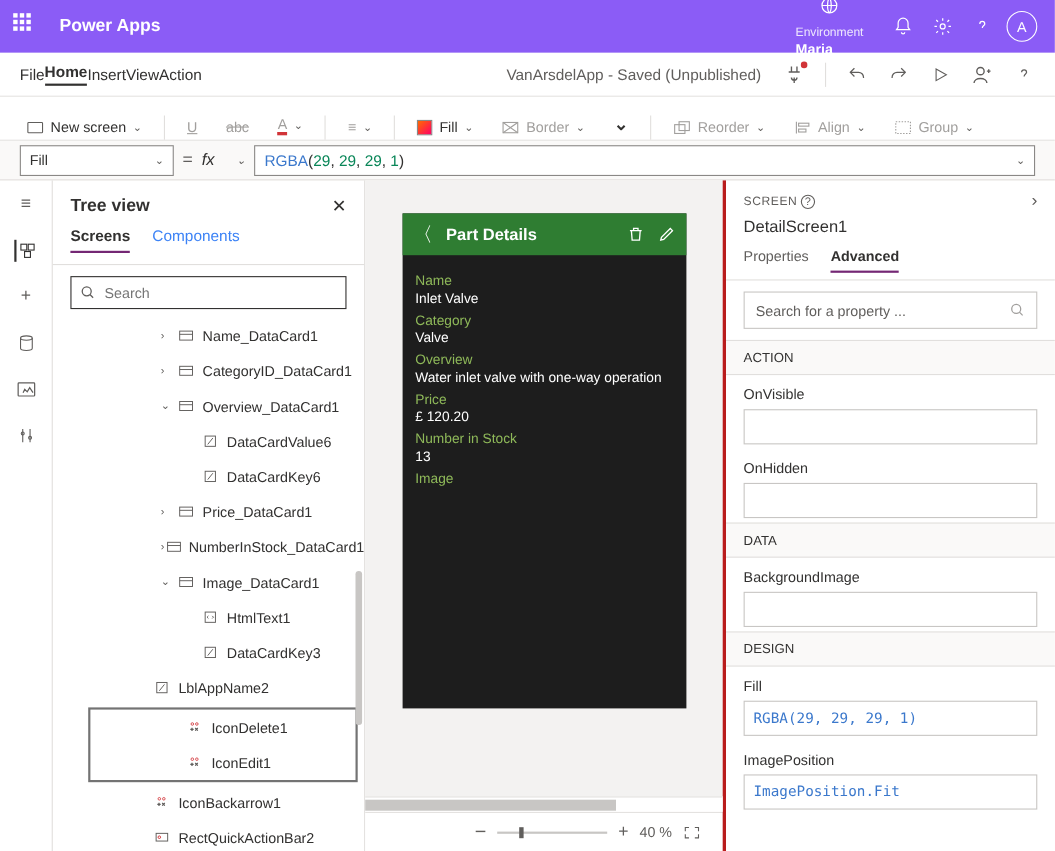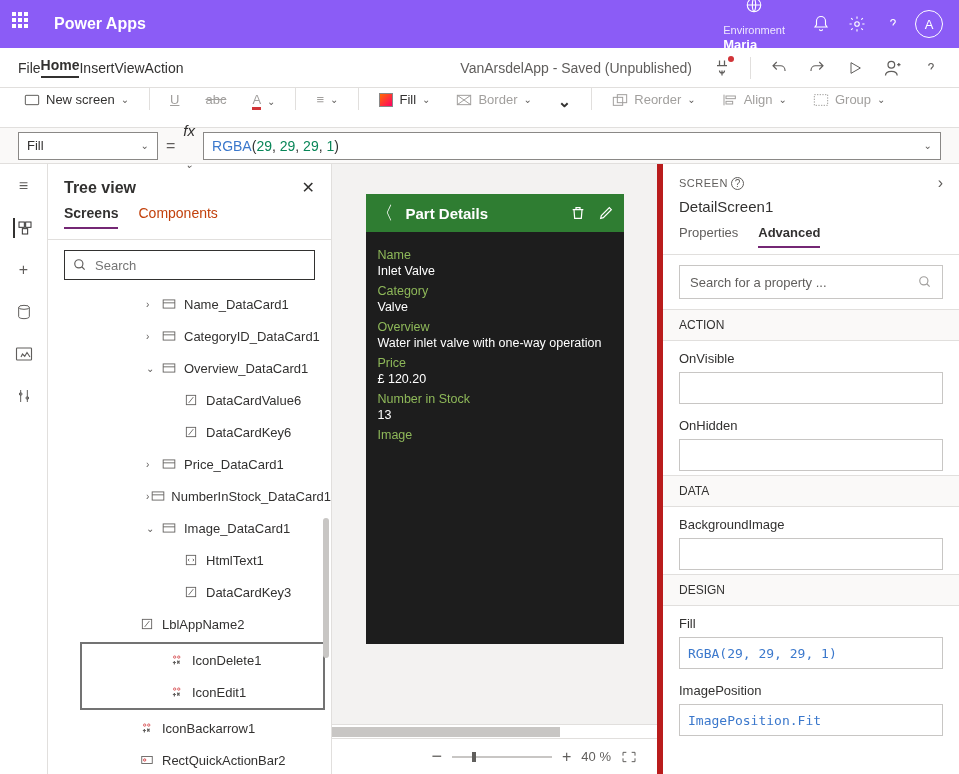--- a/index.html
+++ b/index.html
@@ -19,46 +19,46 @@
 .menu-bar { height: 40px; border-bottom: 1px solid #e1dfdd; display: flex; align-items: center; padding: 0 18px; background: #fff; }
 .menu-item { font-size: 14px; color: #323130; cursor: pointer; }
 .menu-item.active { font-weight: 600; border-bottom: 2px solid #323130; padding-bottom: 3px; }
 .doc-title { font-size: 14px; color: #605e5c; margin-left: auto; margin-right: 20px; }
 .menu-right { display: flex; align-items: center; gap: 18px; }
 .menu-right .ti { width: 20px; height: 20px; display: flex; align-items: center; justify-content: center; cursor: pointer; color: #605e5c; font-size: 18px; }
 .divider-v { width: 1px; height: 22px; background: #e1dfdd; }
 .badge-dot { position: relative; }
 .badge-dot::after { content: ''; position: absolute; top: -2px; right: -2px; width: 6px; height: 6px; background: #d13438; border-radius: 50%; }
 
-.toolbar { height: 40px; border-bottom: 1px solid #e1dfdd; display: flex; align-items: flex-start; padding: 0 18px; gap: 14px; background: #fff; }
+.toolbar { height: 40px; border-bottom: 1px solid #e1dfdd; display: flex; align-items: flex-end; padding: 0 18px; gap: 14px; background: #fff; }
 .tb-btn { display: flex; align-items: center; gap: 6px; font-size: 13px; cursor: pointer; color: #323130; padding: 4px 6px; }
 .tb-btn.dim { color: #a19f9d; }
 .tb-chev { font-size: 10px; color: #605e5c; }
 .fill-swatch { width: 14px; height: 14px; border: 1px solid #888; background: #fff; position: relative; }
 .fill-swatch::after { content:''; position:absolute; inset:0; background: linear-gradient(135deg, #ff6a00, #ff0066); }
 
 .formula-bar { height: 36px; border-bottom: 1px solid #e1dfdd; display: flex; align-items: center; padding: 4px 18px; gap: 8px; background: #faf9f8; }
 .prop-dd { width: 140px; height: 28px; border: 1px solid #8a8886; background: #fff; display: flex; align-items: center; justify-content: space-between; padding: 0 8px; font-size: 13px; }
 .eq { font-size: 16px; color: #605e5c; }
-.fx { font-style: italic; font-size: 15px; color: #323130; display: flex; align-items: center; gap: 20px; flex-direction: column; }
+.fx { font-style: italic; font-size: 15px; color: #323130; display: flex; align-items: center; gap: 20px; }
 .formula-input { flex: 1; height: 28px; border: 1px solid #8a8886; background: #fff; display: flex; align-items: center; padding: 0 8px; font-family: Consolas, monospace; font-size: 14px; justify-content: space-between; }
 .fi-func { color: #3b78cc; }
 .fi-num { color: #098658; }
 
 .main { display: flex; height: 610px; }
 
 .left-rail { width: 48px; border-right: 1px solid #e1dfdd; display: flex; flex-direction: column; align-items: center; padding-top: 12px; gap: 22px; }
 .rail-icon { width: 20px; height: 20px; display: flex; align-items: center; justify-content: center; color: #605e5c; cursor: pointer; font-size: 16px; }
 .rail-icon.active { color: #323130; border-left: 2px solid #323130; margin-left: -2px; padding-left: 2px;}
 
 .tree-panel { width: 284px; border-right: 1px solid #e1dfdd; display: flex; flex-direction: column; }
 .tree-head { display: flex; align-items: center; justify-content: space-between; padding: 14px 16px 8px; }
 .tree-head h3 { font-size: 16px; font-weight: 600; }
 .tree-tabs { display: flex; gap: 20px; padding: 0 16px 10px; border-bottom: 1px solid #e1dfdd;}
-.tree-tab { font-size: 14px; color: #c2410c; cursor: pointer; padding-bottom: 6px;}
+.tree-tab { font-size: 14px; color: #3b82f6; cursor: pointer; padding-bottom: 6px;}
 .tree-tab.active { color: #323130; font-weight: 600; border-bottom: 2px solid #742774; }
 .search-box { margin: 10px 16px 8px; height: 30px; border: 1px solid #323130; display: flex; align-items: center; padding: 0 8px; gap: 8px; }
 .search-box input { border: none; outline: none; flex: 1; font-size: 13px; }
 .tree-body { flex: 1; overflow-y: auto; padding-left: 4px; position: relative;}
 .tree-row { display: flex; align-items: center; height: 32px; font-size: 13px; color: #323130; cursor: pointer; }
 .tree-row .chv { width: 14px; font-size: 10px; color: #605e5c; }
 .tree-row .ico { width: 18px; font-size: 12px; color: #605e5c; display:inline-flex; justify-content:center;}
 .highlight-box { border: 2px solid #737373; margin: 2px 6px 2px 28px; }
 .scrollbar-fake { position: absolute; right: 2px; top: 230px; width: 6px; height: 140px; background: #c8c6c4; border-radius: 3px;}
 
@@ -69,21 +69,21 @@
 .phone-header .sp { flex: 1; }
 .phone-body { padding: 10px 12px; font-size: 12.5px; }
 .ph-label { color: #8eb859; margin-top: 6px; margin-bottom: 2px;}
 .ph-val { color: #fff; }
 .canvas-footer { height: 36px; display: flex; align-items: center; justify-content: flex-end; gap: 10px; padding: 0 20px; color: #605e5c; border-top:1px solid #e1dfdd; background:#fff;}
 .zoom-track { width: 100px; height: 2px; background: #c8c6c4; position: relative;}
 .zoom-thumb { position: absolute; left: 20%; top: -4px; width: 4px; height: 10px; background: #605e5c;}
 .hscroll { height: 14px; background: #fff; border-top: 1px solid #e1dfdd; position: relative;}
 .hscroll-thumb { position: absolute; left: 0; width: 70%; top:2px; height: 10px; background: #c8c6c4;}
 
-.props-panel { width: 302px; border-left: 6px solid #b91c1c; display: flex; flex-direction: column; }
+.props-panel { width: 302px; border-left: 3px solid #b91c1c; display: flex; flex-direction: column; }
 .props-head { padding: 10px 16px 4px; display: flex; align-items: center; justify-content: space-between; font-size: 11px; color: #605e5c;}
 .props-head .scr { letter-spacing: .5px;}
 .props-title { font-size: 15px; padding: 2px 16px 10px; }
 .props-tabs { display: flex; gap: 20px; padding: 0 16px 6px; border-bottom: 1px solid #e1dfdd;}
 .props-tab { font-size: 13px; color: #605e5c; cursor: pointer; padding-bottom: 6px;}
 .props-tab.active { color: #323130; font-weight: 600; border-bottom: 2px solid #742774;}
 .prop-search { margin: 10px 16px 10px; height: 34px; border: 1px solid #c8c6c4; display: flex; align-items: center; padding: 0 10px; justify-content: space-between; color: #605e5c;}
 .section-h { font-size: 12px; color: #323130; padding: 8px 16px; border-top: 1px solid #e1dfdd; border-bottom: 1px solid #e1dfdd; background: #faf9f8;}
 .prop-block { padding: 10px 16px 4px; }
 .prop-lbl { font-size: 13px; color: #323130; margin-bottom: 6px; }

